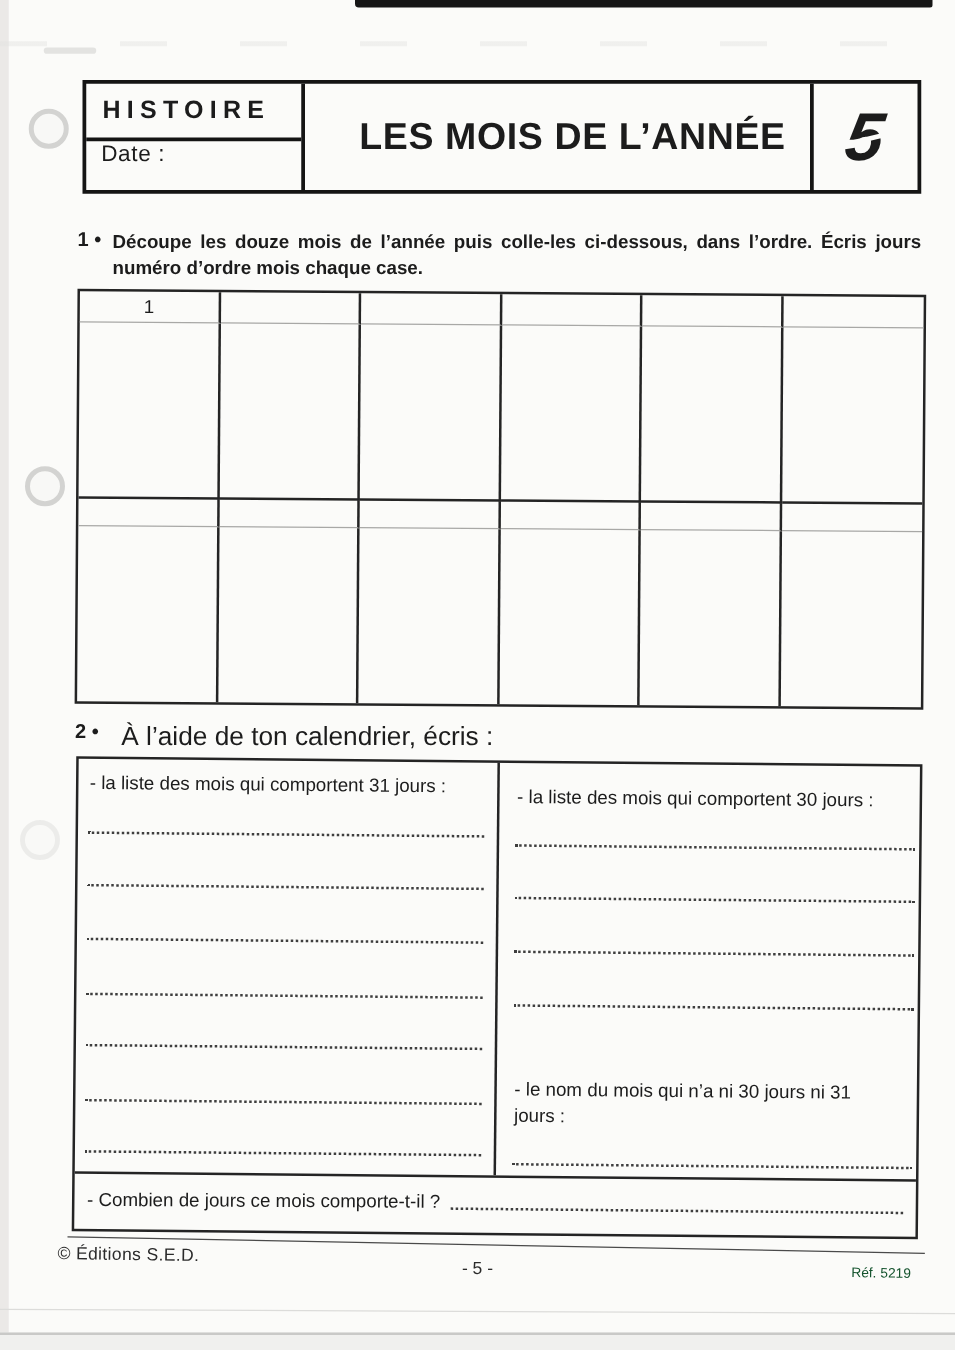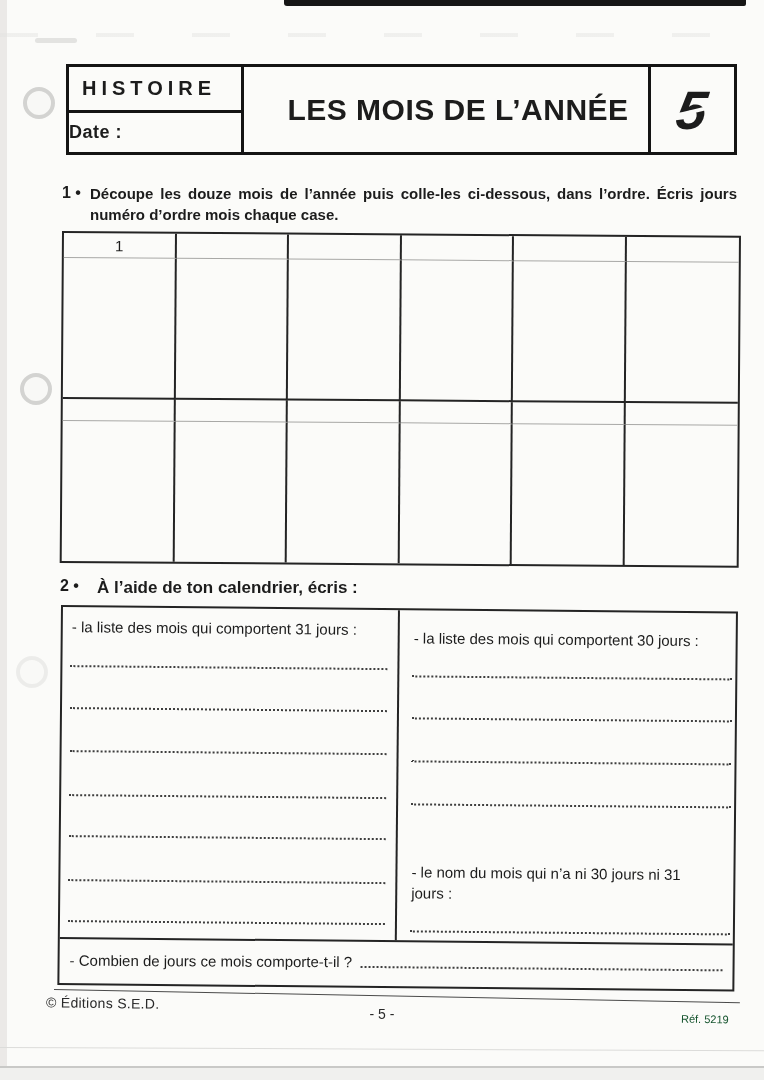--- a/index.html
+++ b/index.html
@@ -22,40 +22,40 @@
           border:4px solid #d3d3d1; background:#f8f8f6; }
   .hole.h1 { left:23px; top:87px; }
   .hole.h2 { left:20px; top:373px; }
   .hole.h3 { left:16px; top:656px; opacity:.35; }
 
   
   .header-box { position:absolute; left:66px; top:64px; width:671px; height:91px; border:3px solid #141414; }
   .header-left { position:absolute; left:0; top:0; width:175px; height:100%; border-right:3px solid #141414; }
   .subject-cell { height:46px; border-bottom:3px solid #141414; display:flex; align-items:center;
                   padding-left:13px; font-weight:bold; font-size:20px; letter-spacing:5px; }
-  .date-cell { height:39px; display:flex; align-items:center; 
-               font-weight:bold; font-size:18px; letter-spacing:.5px; }
+  .date-cell { height:39px; display:flex; padding-left:12px;
+               font-weight:normal; font-size:18px; letter-spacing:.5px; }
   .title-cell { position:absolute; left:175px; right:86px; top:0; height:100%;
                 display:flex; align-items:center; justify-content:center;
                 font-weight:bold; font-size:30px; letter-spacing:.5px; white-space:nowrap;margin-left:24px; }
   .badge-cell { position:absolute; right:0; top:0; width:86px; height:100%; border-left:3px solid #141414;
                 display:flex; align-items:center; justify-content:center; }
   .badge5 { position:relative; font-size:54px; font-weight:bold; font-style:italic;
             transform:skewX(-8deg); line-height:1; }
   .badge5 .slash { position:absolute; left:-3px; top:27px; width:34px; height:4px; background:#fbfbf9;
                    transform:rotate(-14deg); pointer-events:none; }
 
   
   .ex-marker { position:absolute; font-weight:bold; font-size:16px; white-space:nowrap; }
   .ex1-marker { left:62px; top:184px; }
   .ex1-text { position:absolute; left:90px; top:183px; width:647px; font-weight:bold;
               font-size:15px; line-height:21px; }
   .ex1-text .l1 { text-align:justify; text-align-last:justify; }
   .ex2-marker { left:60px; top:577px; }
-  .ex2-text { position:absolute; left:97px; top:578px; font-weight:bold; font-size:17px; }
+  .ex2-text { position:absolute; left:97px; top:578px; font-weight:normal; font-size:21px; }
 
   
   .glue-grid { position:absolute; left:62px; top:231px; width:679px; height:332px;
                border:2.5px solid #242424; transform:rotate(.4deg); transform-origin:top left;
                display:grid; grid-template-columns:repeat(6,1fr); grid-template-rows:25px 1fr 22px 1fr; }
   .g { border-right:2px solid #242424; }
   .g.last { border-right:none; }
   .g.band { border-bottom:1.2px solid #a8a8a6; }
   .g.sep  { border-bottom:2.5px solid #242424; }
   .cell-num { display:block; text-align:center; padding-top:4px; font-size:15px; }

